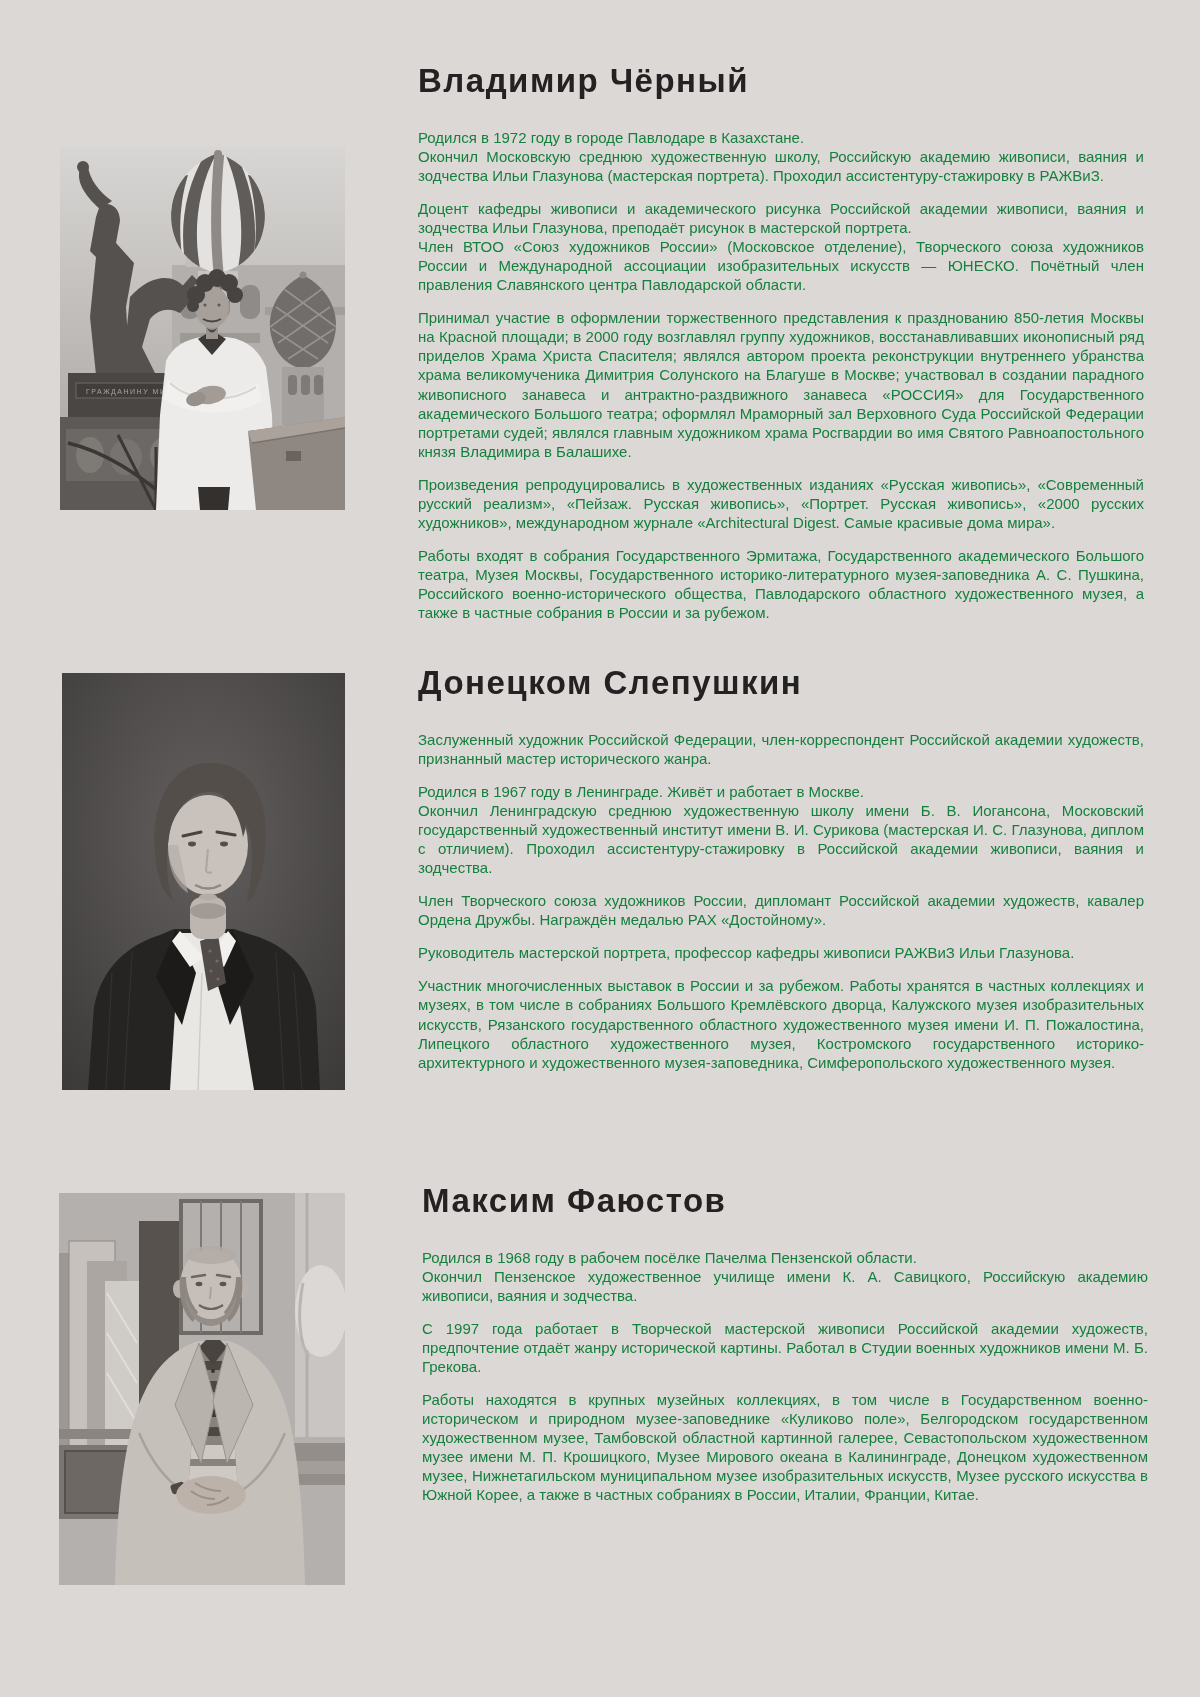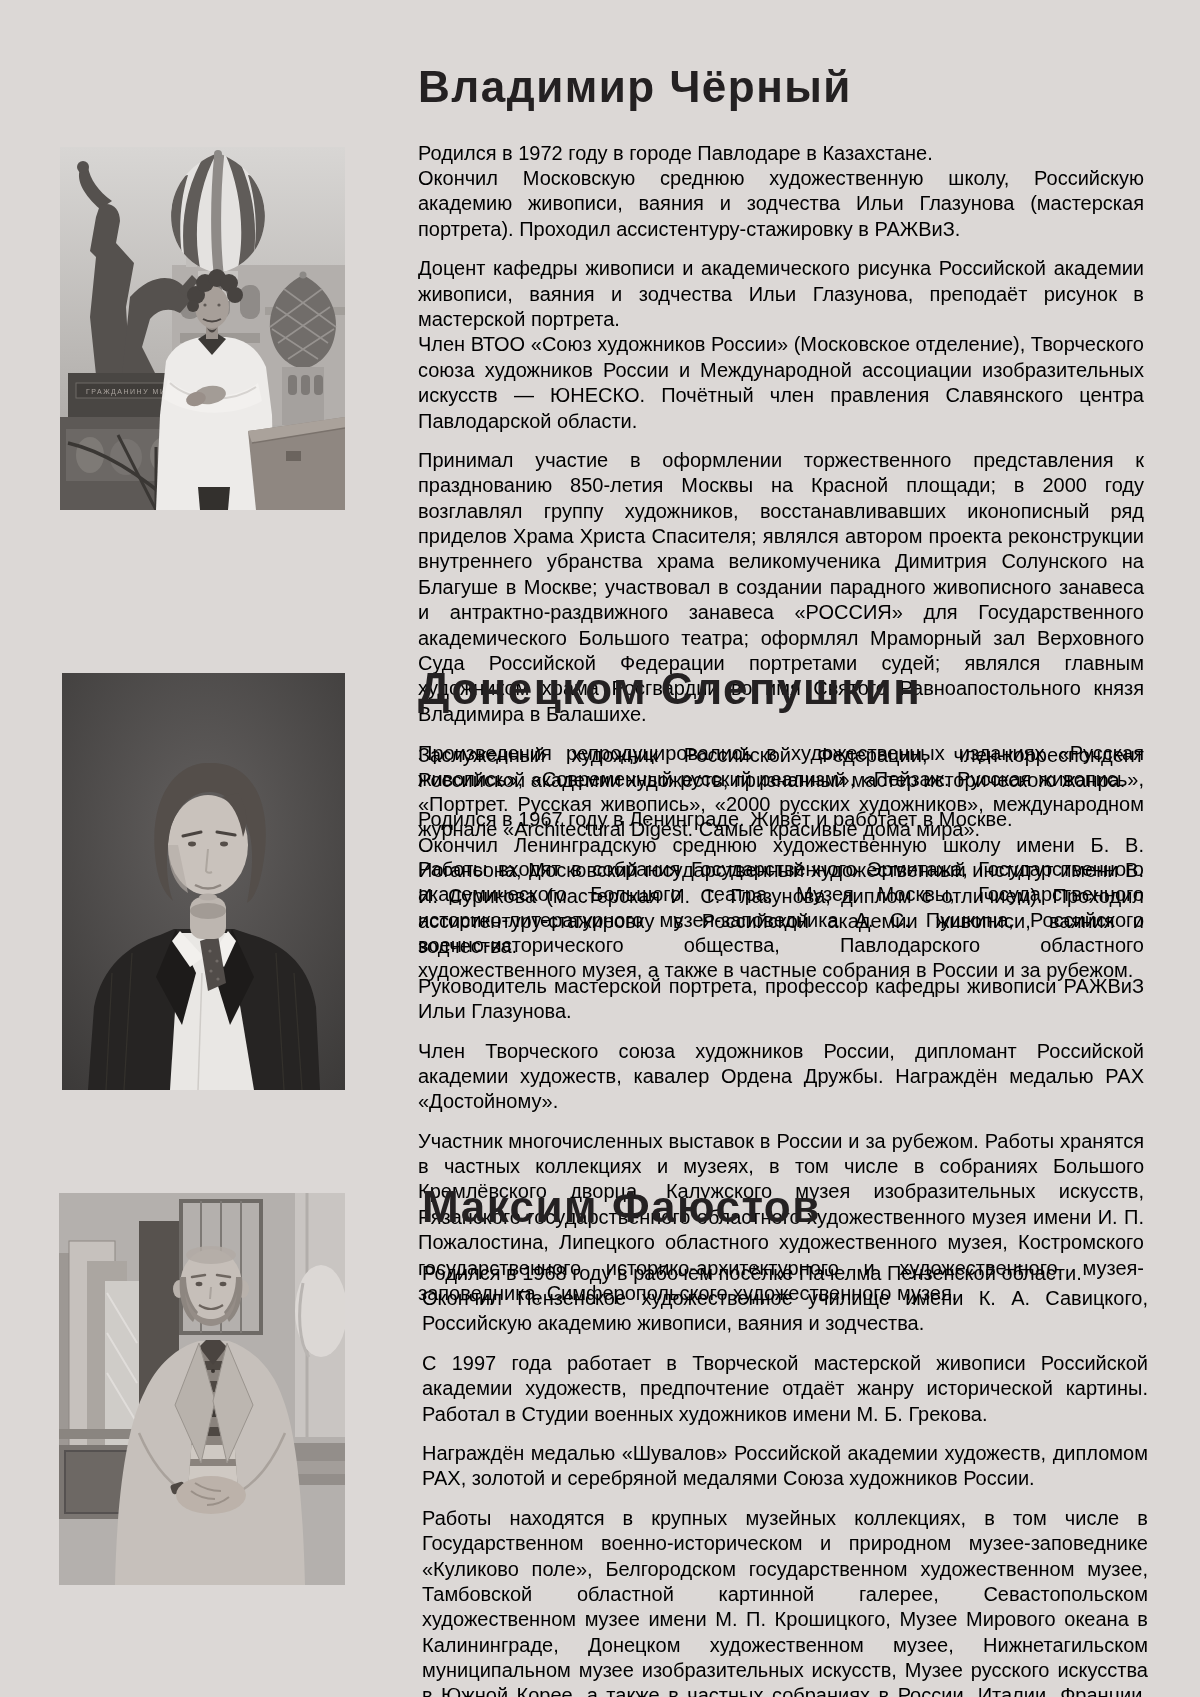--- a/index.html
+++ b/index.html
@@ -8,27 +8,27 @@
     width:1200px;height:1697px;
     background:#dcd8d6;
     font-family:"Liberation Sans","DejaVu Sans",sans-serif;
     overflow:hidden;
   }
   .photo{position:absolute;overflow:hidden;}
   .photo svg{display:block;width:100%;height:100%;}
   .bio{position:absolute;width:726px;}
   .bio h1{
     margin:0 0 28px 0;
-    font-size:44px;line-height:1.15;font-weight:700;
+    font-size:33px;line-height:1.15;font-weight:700;
     letter-spacing:1.5px;color:#242122;
   }
   .bio p{
     margin:8px 0 14px 0;
-    font-size:20px;line-height:1.27;
-    color:#000000;
+    font-size:15px;line-height:1.27;
+    color:#15803d;
     text-align:justify;
     white-space:pre-line;
     hyphens:auto;
   }
   .bio p:last-child{margin-bottom:0;}
   #p1{left:60px;top:147px;width:285px;height:363px;}
   #p2{left:62px;top:673px;width:283px;height:417px;}
   #p3{left:59px;top:1193px;width:286px;height:392px;}
   #b1{left:418px;top:62px;}
   #b2{left:418px;top:664px;}
@@ -204,22 +204,22 @@
       <path d="M133 212 Q146 219 159 212" stroke="#8f8781" stroke-width="2.5" fill="none"></path>
       <ellipse cx="146" cy="224" rx="9" ry="3.5" fill="#b4ada7"></ellipse>
     </svg>
   </div>
 
   <div class="bio" id="b2">
     <h1>Донецком Слепушкин</h1>
     <p>Заслуженный художник Российской Федерации, член-корреспондент Российской академии художеств, признанный мастер исторического жанра.</p>
     <p>Родился в 1967 году в Ленинграде. Живёт и работает в Москве.
 Окончил Ленинградскую среднюю художественную школу имени Б. В. Иогансона, Московский государственный художественный институт имени В. И. Сурикова (мастерская И. С. Глазунова, диплом с отличием). Проходил ассистентуру-стажировку в Российской академии живописи, ваяния и зодчества.</p>
+    <p>Член Творческого союза художников России, дипломант Российской академии художеств, кавалер Ордена Дружбы. Награждён медалью РАХ «Достойному».</p>
     <p>Руководитель мастерской портрета, профессор кафедры живописи РАЖВиЗ Ильи Глазунова.</p>
-    <p>Член Творческого союза художников России, дипломант Российской академии художеств, кавалер Ордена Дружбы. Награждён медалью РАХ «Достойному».</p>
     <p>Участник многочисленных выставок в России и за рубежом. Работы хранятся в частных коллекциях и музеях, в том числе в собраниях Большого Кремлёвского дворца, Калужского музея изобразительных искусств, Рязанского государственного областного художественного музея имени И. П. Пожалостина, Липецкого областного художественного музея, Костромского государственного историко-архитектурного и художественного музея-заповедника, Симферопольского художественного музея.</p>
   </div>
 
   <div class="photo" id="p3">
     <svg viewBox="0 0 286 392" preserveAspectRatio="none">
       <defs>
         <clipPath id="poloClip">
             <polygon points="140,154 168,154 180,310 128,310"></polygon>
           </clipPath>
       </defs>
@@ -290,17 +290,16 @@
         <path d="M148 312 Q160 312 170 304"></path>
       </g>
     </svg>
   </div>
 
   <div class="bio" id="b3">
     <h1>Максим Фаюстов</h1>
     <p>Родился в 1968 году в рабочем посёлке Пачелма Пензенской области.
 Окончил Пензенское художественное училище имени К. А. Савицкого, Российскую академию живописи, ваяния и зодчества.</p>
     <p>С 1997 года работает в Творческой мастерской живописи Российской академии художеств, предпочтение отдаёт жанру исторической картины. Работал в Студии военных художников имени М. Б. Грекова.</p>
-    <p>Награждён медалью «Шувалов» Российской академии художеств, дипломом РАХ, золотой и серебряной медалями Союза художников России.</p>
     <p>Работы находятся в крупных музейных коллекциях, в том числе в Государственном военно-историческом и природном музее-заповеднике «Куликово поле», Белгородском государственном художественном музее, Тамбовской областной картинной галерее, Севастопольском художественном музее имени М. П. Крошицкого, Музее Мирового океана в Калининграде, Донецком художественном музее, Нижнетагильском муниципальном музее изобразительных искусств, Музее русского искусства в Южной Корее, а также в частных собраниях в России, Италии, Франции, Китае.</p>
   </div>
 
 </div>
 
 </body></html>

